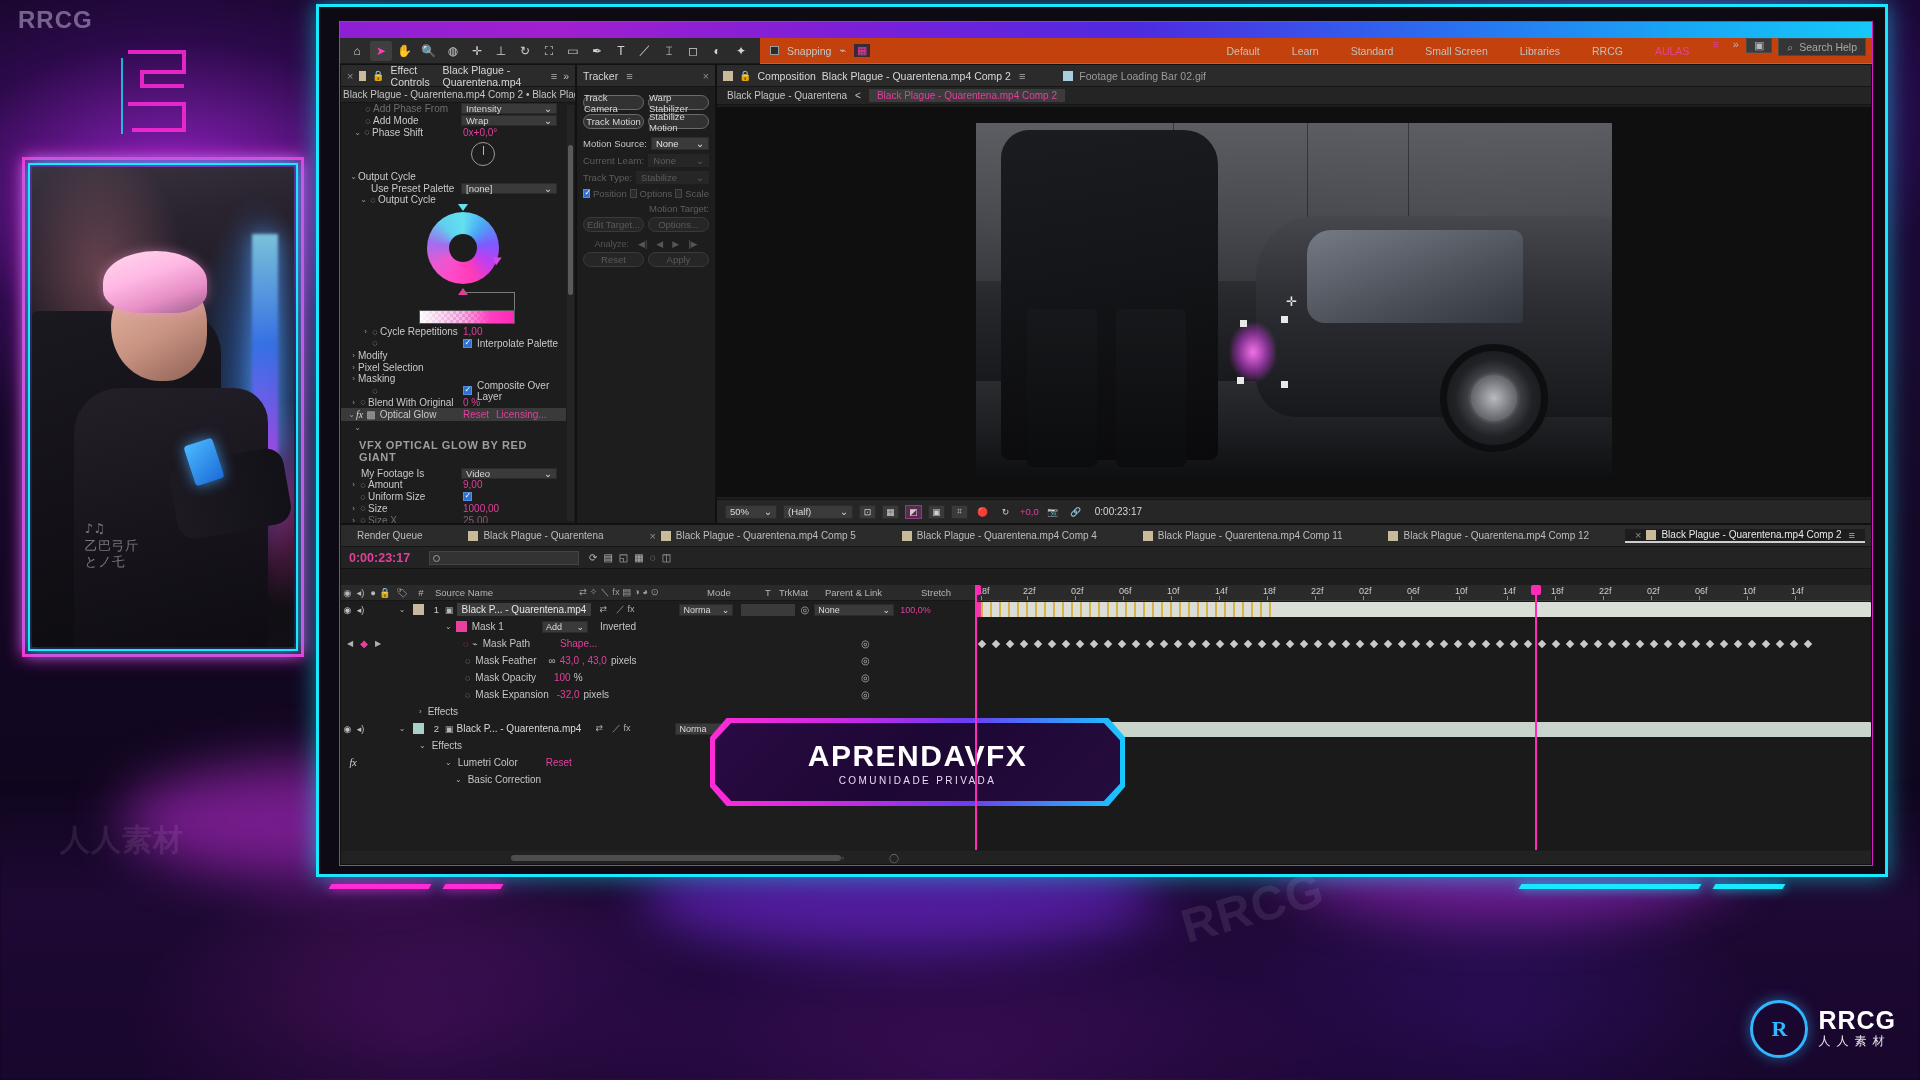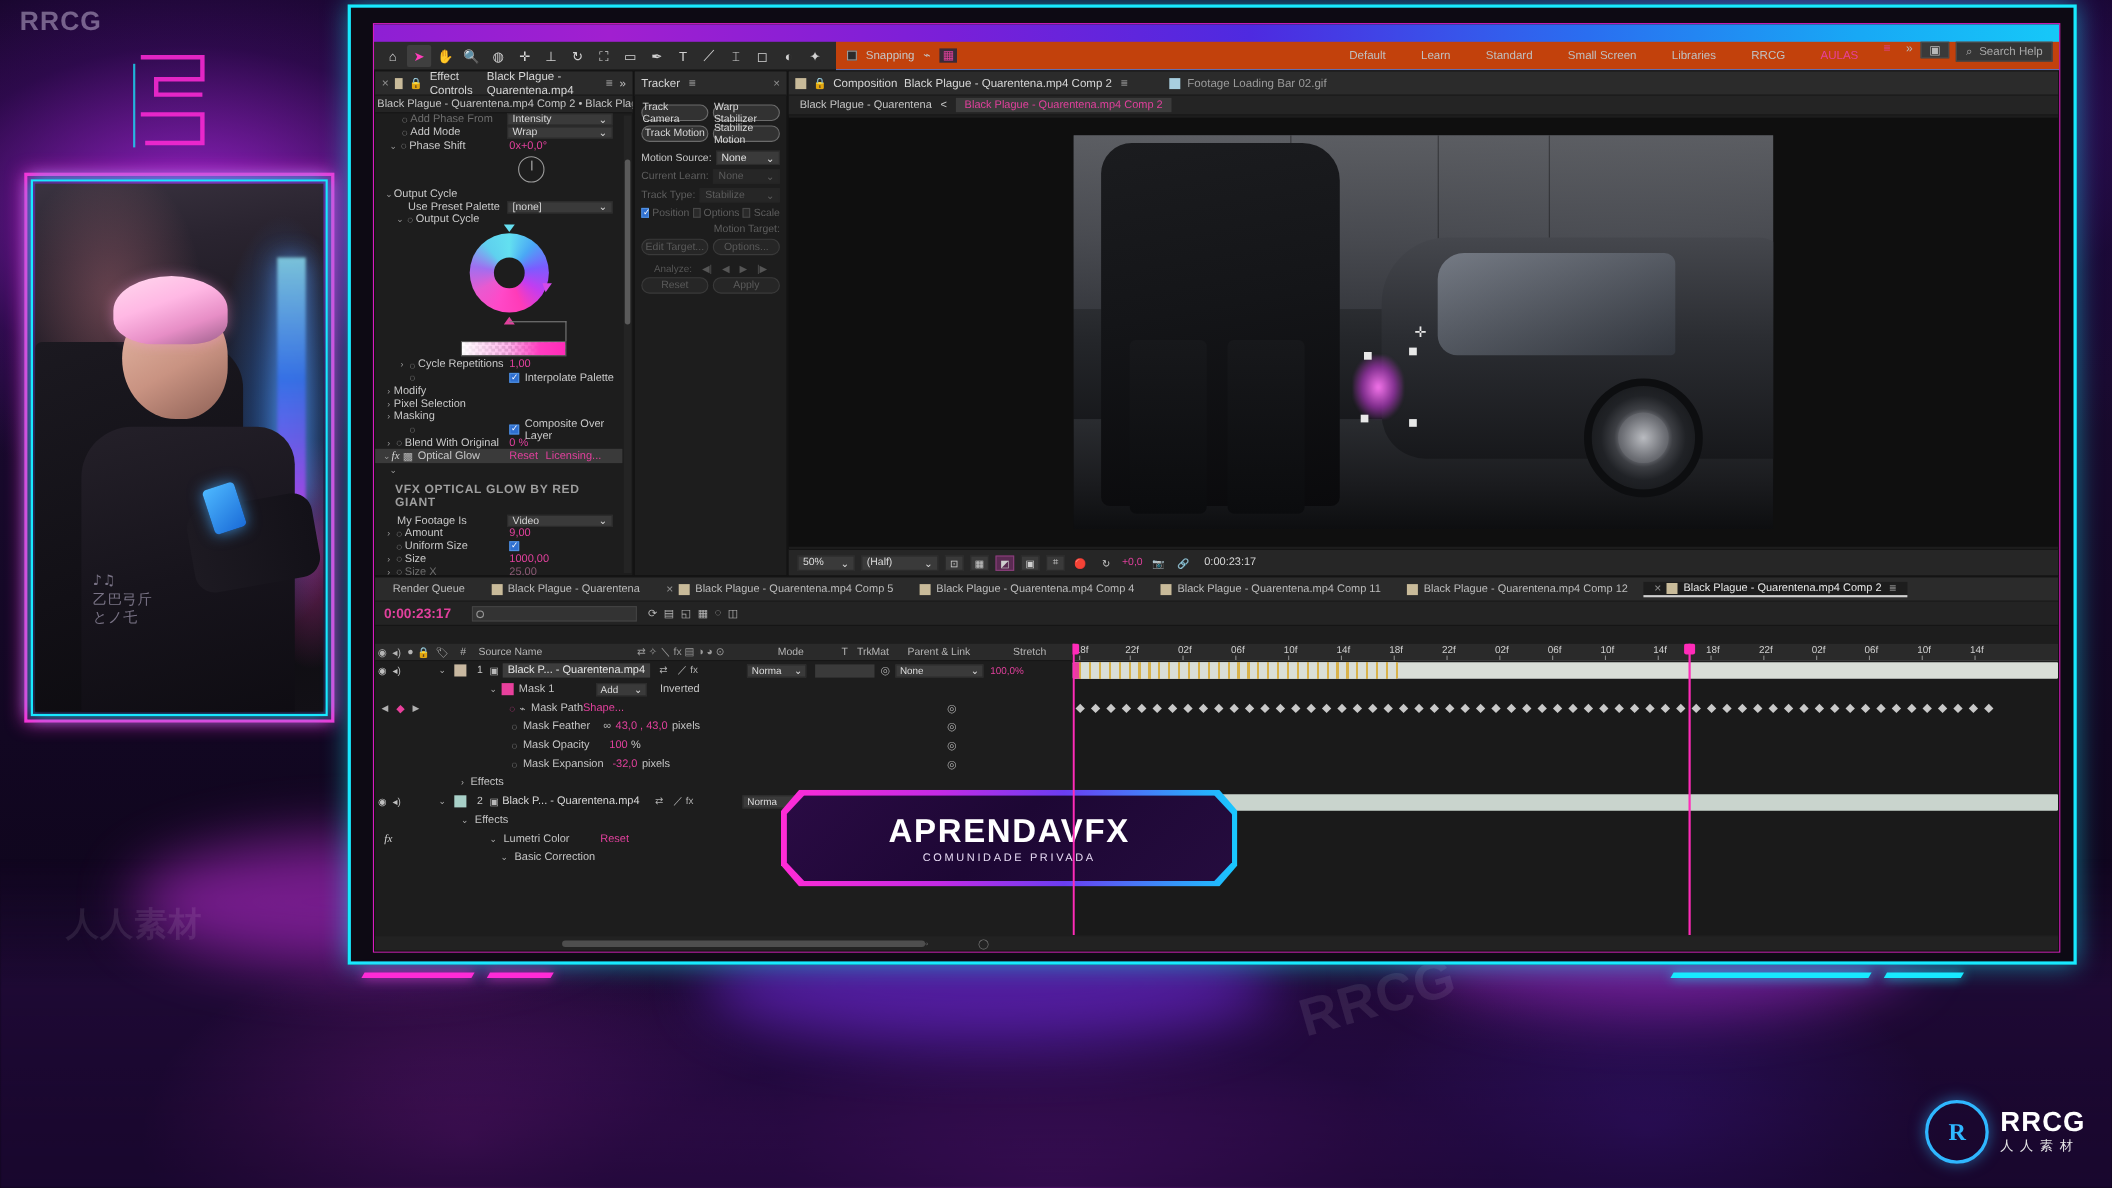--- a/index.html
+++ b/index.html
@@ -346,21 +346,21 @@
   .ct-ic { width:17px; height:14px; background:#3a3a3a; border:1px solid #2b2b2b; display:flex;
     align-items:center; justify-content:center; color:#cfcfcf; font-size:9px; }
   .ct-ic.on { background:#5a2b52; border-color:#8a3f7c; }
   .ct-tc { color:#d6d6d6; font-size:10px; margin-left:4px; }
   .ct-pink { color:#e0409c; font-size:9.5px; }
 
   
   #timeline { left:0; top:502px; right:0; bottom:0; }
   .tl-tabbar {
     height:22px; background:#2b2b2b; display:flex; align-items:center; gap:4px;
-    padding:0 6px; font-size:10px; border-bottom:1px solid #161616; overflow:hidden;
+    padding:0 6px; font-size:10px; border-bottom:1px solid #161616; overflow:hidden;justify-content:space-between;
   }
   .tl-tab { display:flex; align-items:center; gap:5px; padding:0 10px; color:#bdbdbd; white-space:nowrap; }
   .tl-tab.active { background:#1d1d1d; color:#e8e8e8; border-bottom:2px solid #cfcfcf; }
   .tl-head {
     height:22px; background:#232323; display:flex; align-items:center; border-bottom:1px solid #141414;
   }
   .tl-tc { color:#e0409c; font-size:12.5px; font-weight:700; padding-left:8px; width:86px; }
   .tl-searchbox {
     width:150px; height:14px; background:#333; border:1px solid #444; color:#9a9a9a; font-size:9px;
     display:flex; align-items:center; padding-left:14px; position:relative; margin-left:2px;
@@ -954,21 +954,21 @@
           </div>
 
           <div class="prop-row" style="padding-left:2px;">
             <span style="color:#b0b0b0;font-size:8px;width:14px;text-align:center">◀</span>
             <span style="color:#e8409c;font-size:10px;width:14px;text-align:center">◆</span>
             <span style="color:#b0b0b0;font-size:8px;width:14px;text-align:center">▶</span>
             <span style="width:78px"></span>
             <span style="color:#e8409c;font-size:9px;margin-right:4px">◌</span>
             <span style="color:#b8b8b8;font-size:9px;margin-right:5px">⌁</span>
             <span>Mask Path</span>
-            <span class="prop-val" style="">Shape...</span>
+            <span class="prop-val" style="margin-left:30px">Shape...</span>
             <span class="parent-ic" style="position:absolute;left:520px">◎</span>
           </div>
 
           <div class="prop-row" style="padding-left:124px;">
             <span style="color:#b8b8b8;font-size:9px;margin-right:5px">◌</span>
             <span>Mask Feather</span>
             <span style="color:#b0b0b0;margin-left:12px">∞</span>
             <span class="prop-val" style="margin-left:4px">43,0 , 43,0</span>
             <span style="margin-left:4px;color:#c5c5c5">pixels</span>
             <span class="parent-ic" style="position:absolute;left:520px">◎</span>

